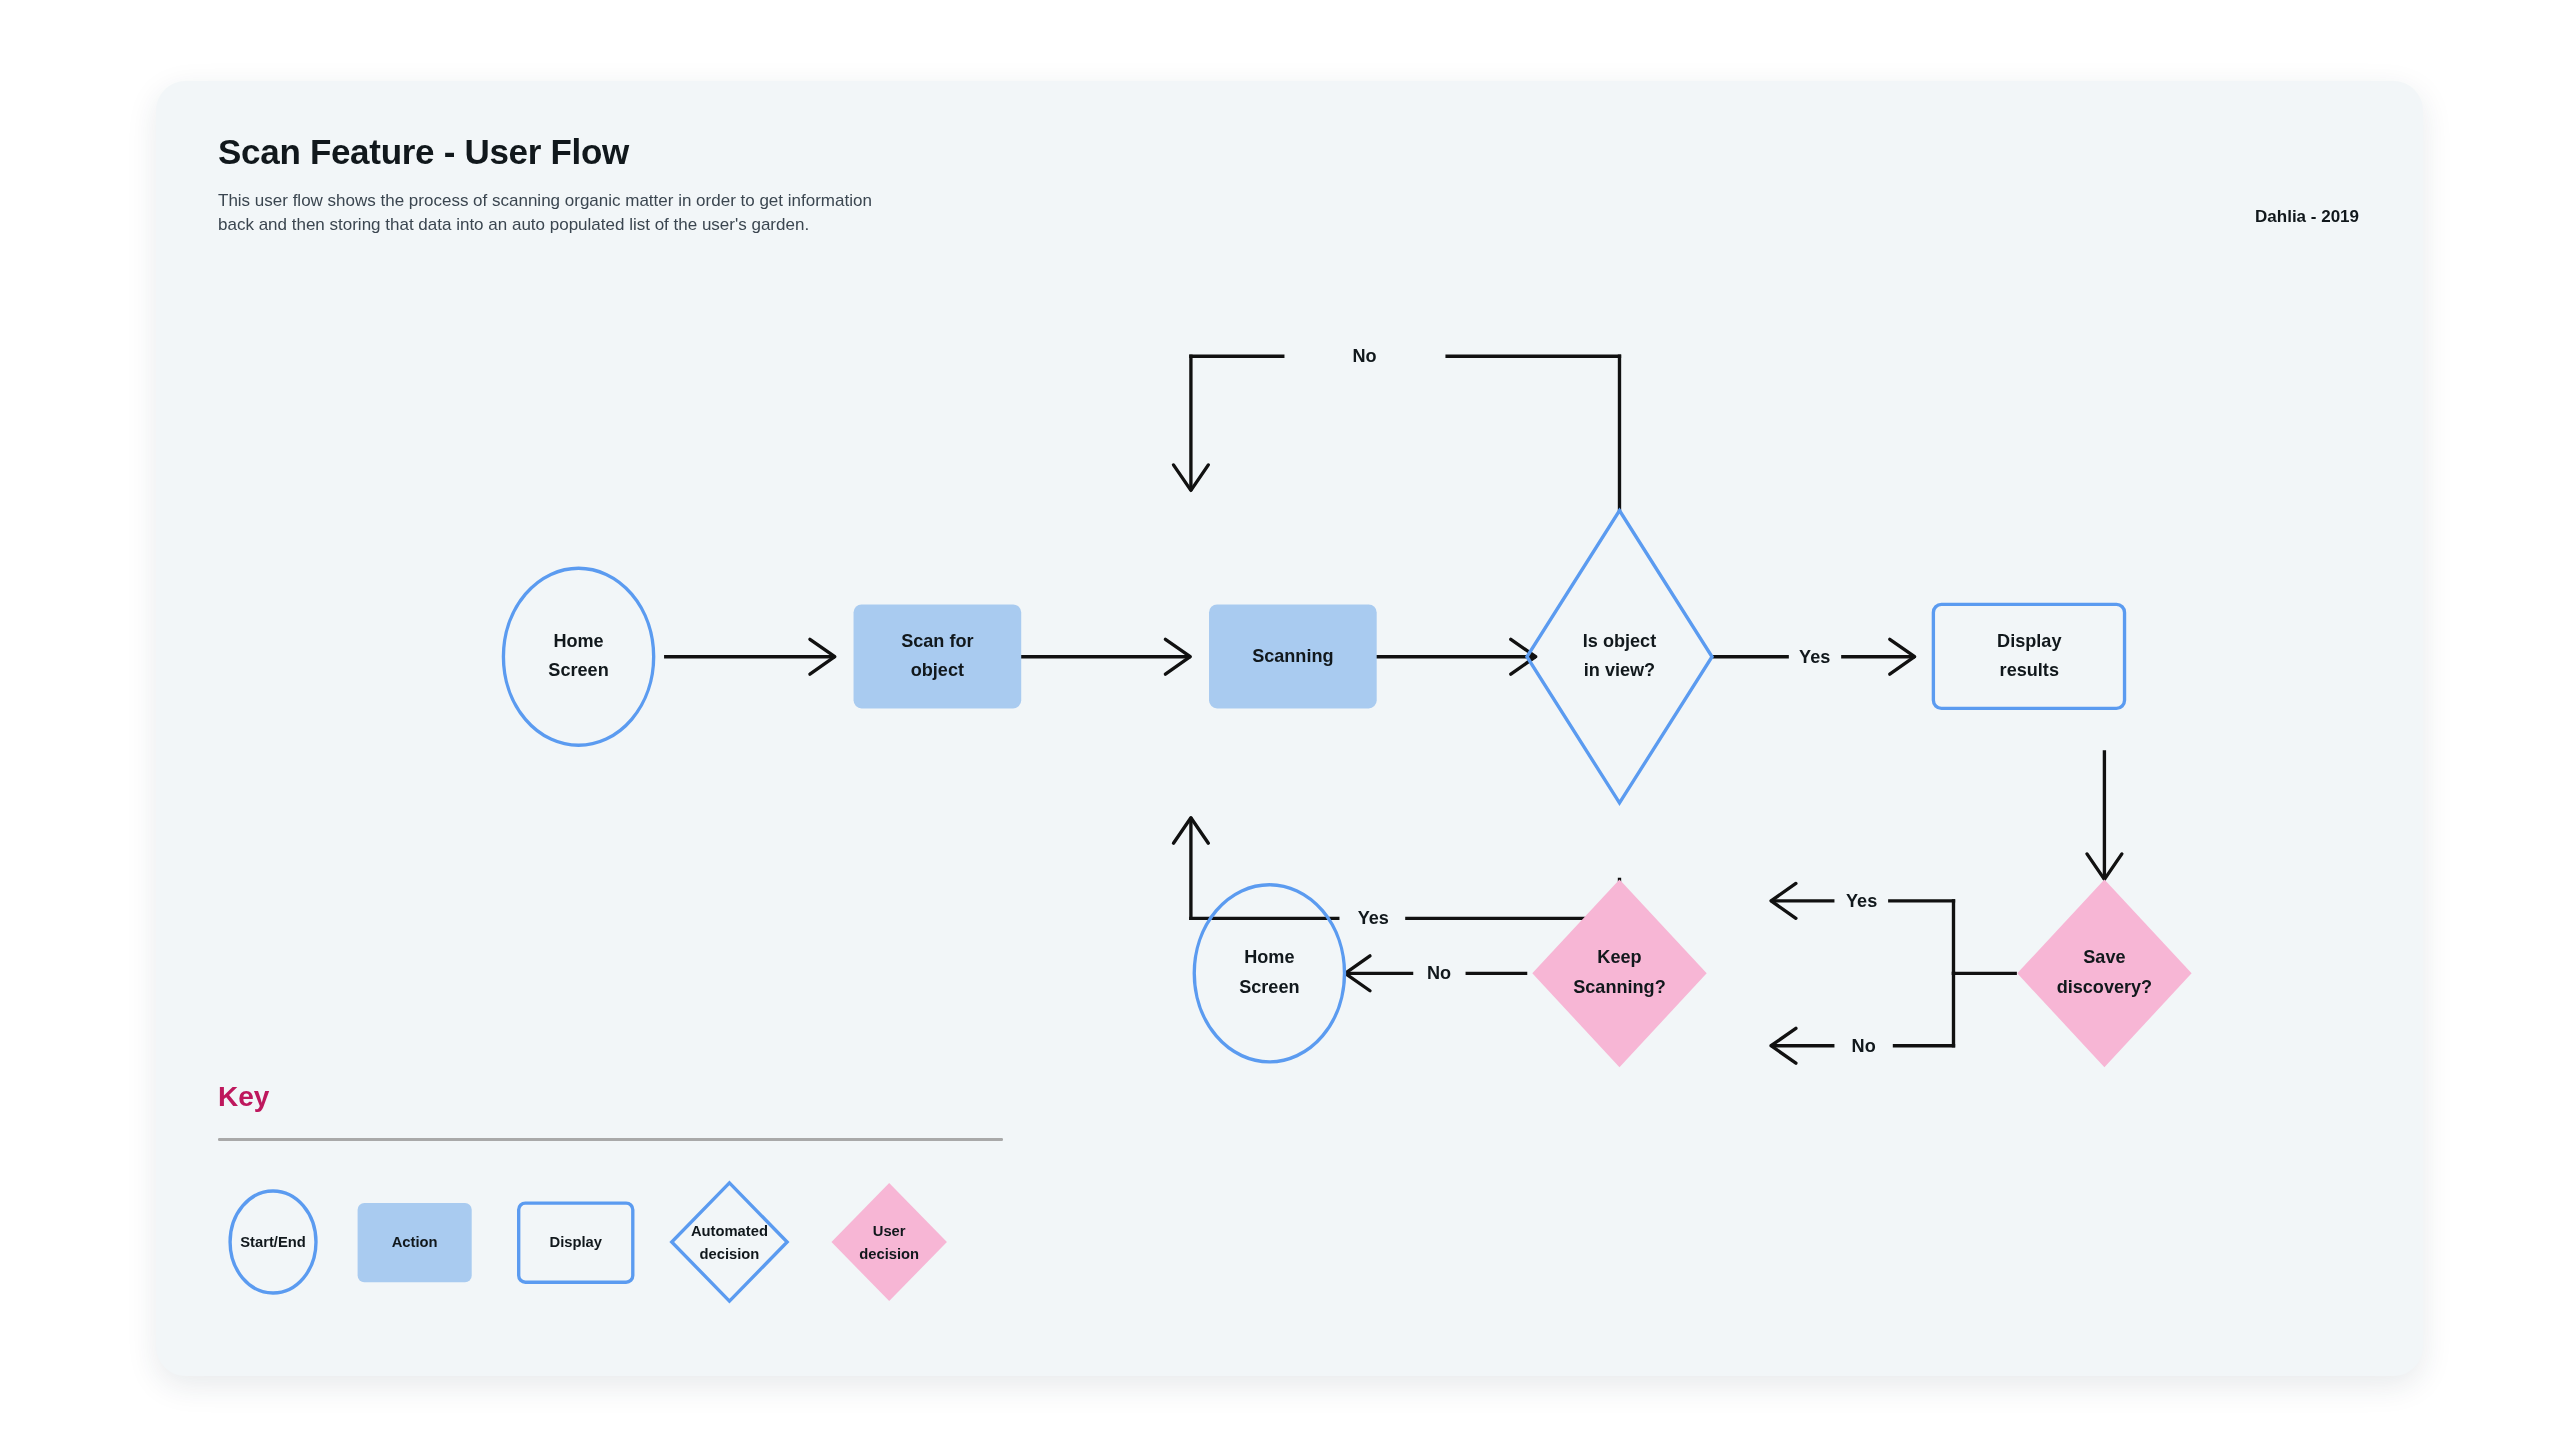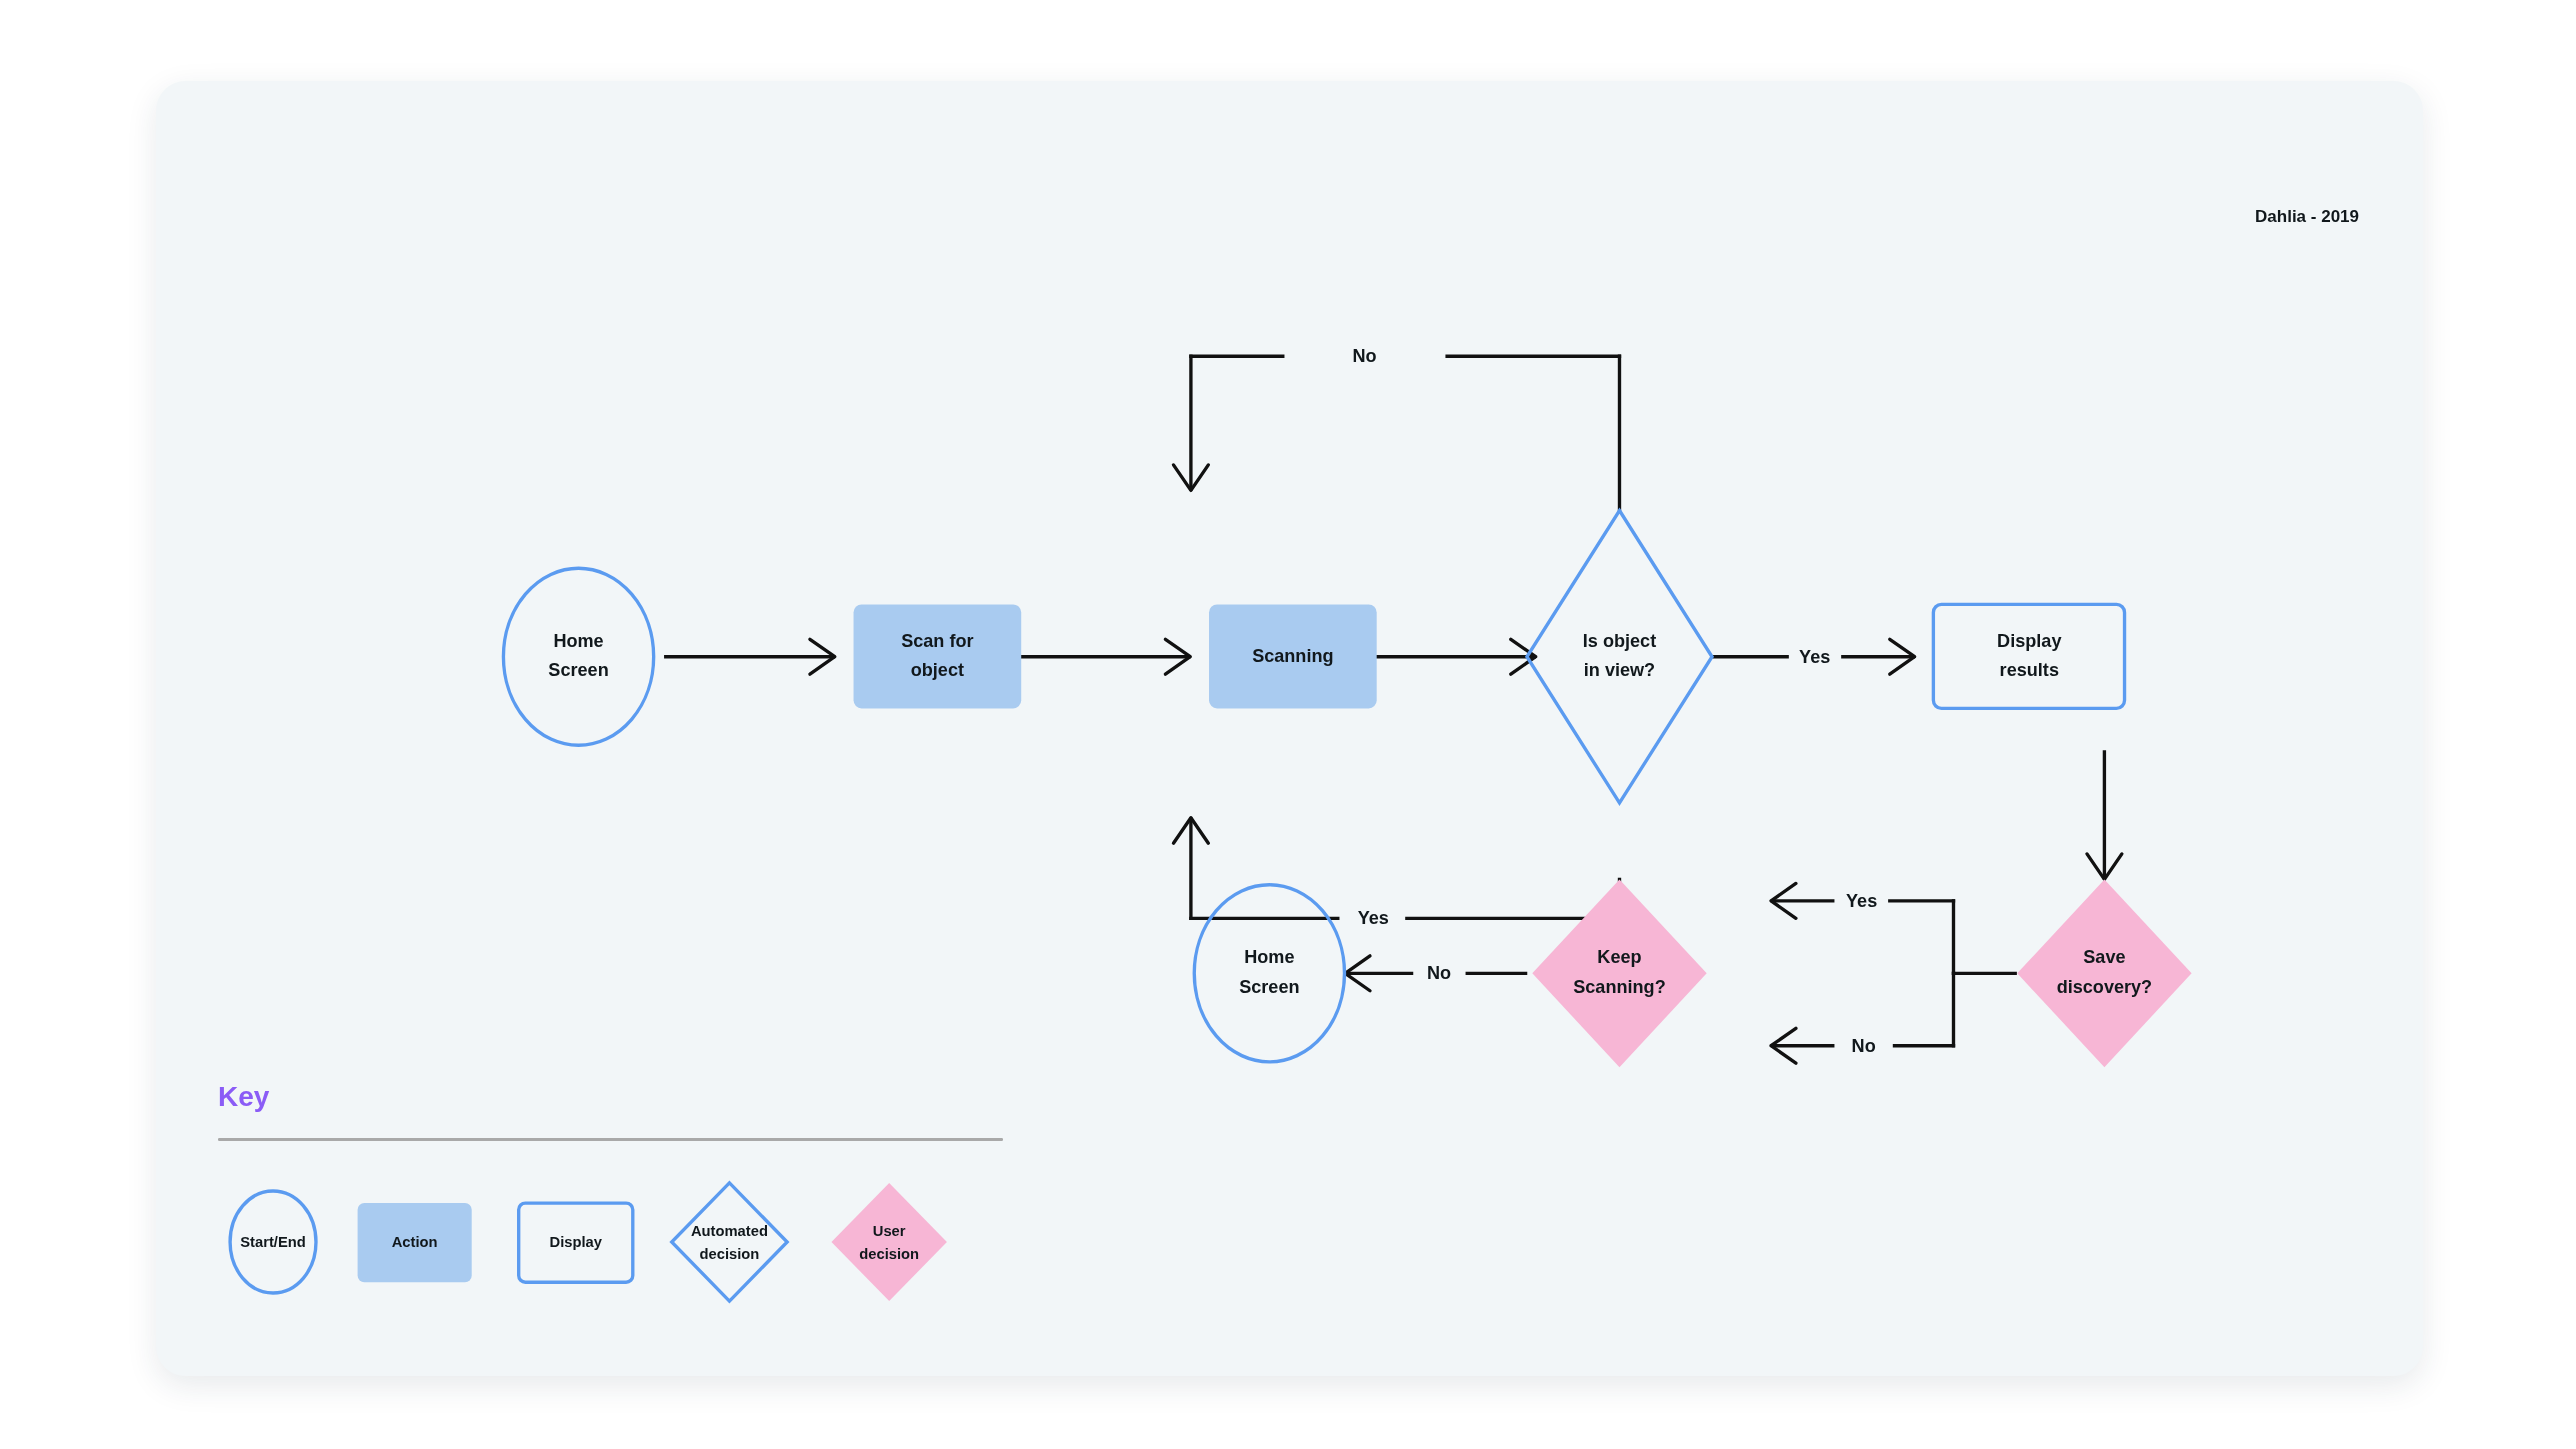--- a/index.html
+++ b/index.html
@@ -93,38 +93,43 @@
   .shape-outline { fill: none; stroke: #5b9bf0; stroke-width: 5; }
   .shape-user { fill: #f7b6d5; stroke: none; }
   .conn { stroke: #111111; stroke-width: 5; fill: none; stroke-linecap: square; }
   .conn-head { stroke: #111111; stroke-width: 5; fill: none; stroke-linecap: round; stroke-linejoin: round; }
   #key-heading {
     position: absolute;
     left: 62px;
     top: 1000px;
     font-size: 28px;
     font-weight: 700;
-    color: #8b5cf6;
+    color: #be185d;
   }
   #key-divider {
     position: absolute;
     left: 62px;
     top: 1057px;
     width: 785px;
     height: 2.7px;
     background: #a9a9a9;
     border-radius: 1.3px;
   }
 </style>
 </head>
 <body>
 
 <div id="stage">
   <div id="card">
 
+    <div id="header">
+      <h1 id="page-title">Scan Feature - User Flow</h1>
+      <div id="subtitle">This user flow shows the process of scanning organic matter in order to get information
+back and then storing that data into an auto populated list of the user's garden.</div>
+    </div>
 
     <div id="credit">Dahlia - 2019</div>
 
     <svg id="flow-svg" viewBox="0 0 3380 1930">
 
       <g>
         <line class="conn" x1="760" y1="858" x2="1010" y2="858"></line>
         <polyline class="conn-head" points="975,832 1012,858 975,884"></polyline>
       </g>
 

